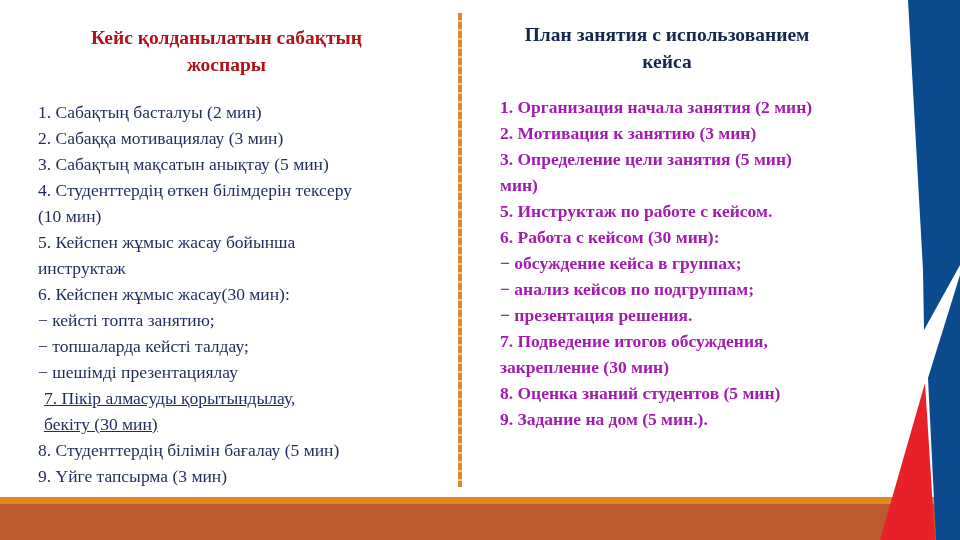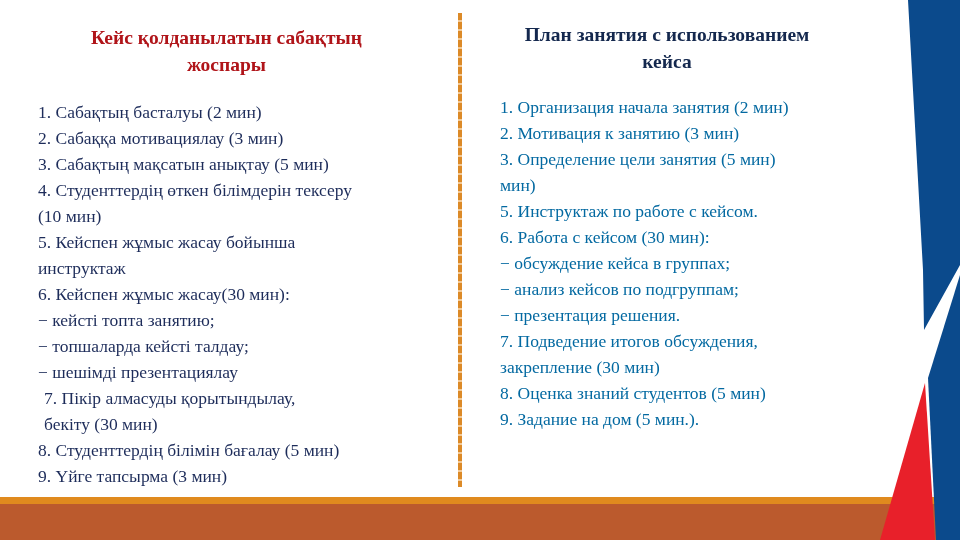--- a/index.html
+++ b/index.html
@@ -86,30 +86,32 @@
       font-size: 17.5px;
       line-height: 26px;
     }
     .col-left .list {
       top: 91px;
       color: #1d2c5a;
       width: 410px;
     }
     .col-right .list {
       top: 86px;
-      color: #0369a1;
+      color: #a21caf;
       width: 400px;
+      font-weight: bold;
     }
     .list li {
       white-space: nowrap;
       margin: 0;
       padding: 0;
     }
     .list li.indent {
       padding-left: 6px;
+      text-decoration: underline;
     }
   </style>
 </head>
 <body>
 
 <div class="slide">
 
   <div class="orange-line"></div>
   <div class="brown-band"></div>
 

